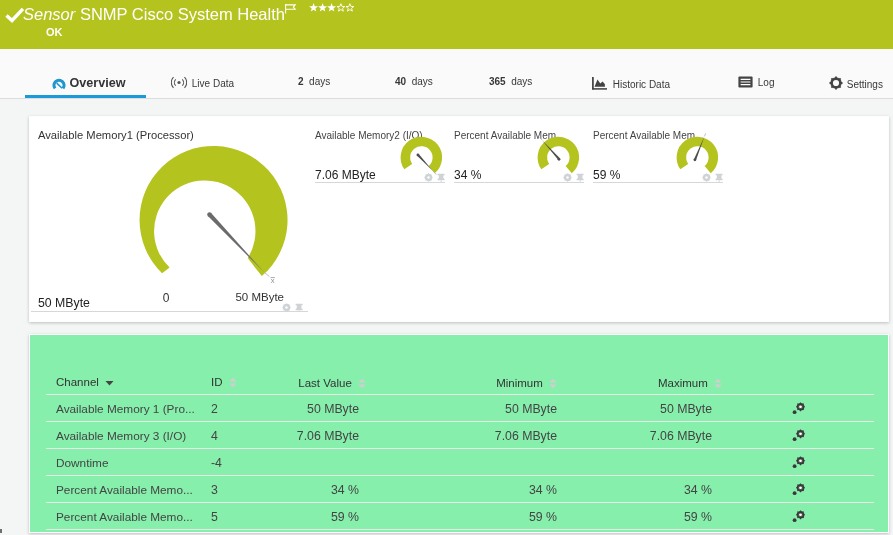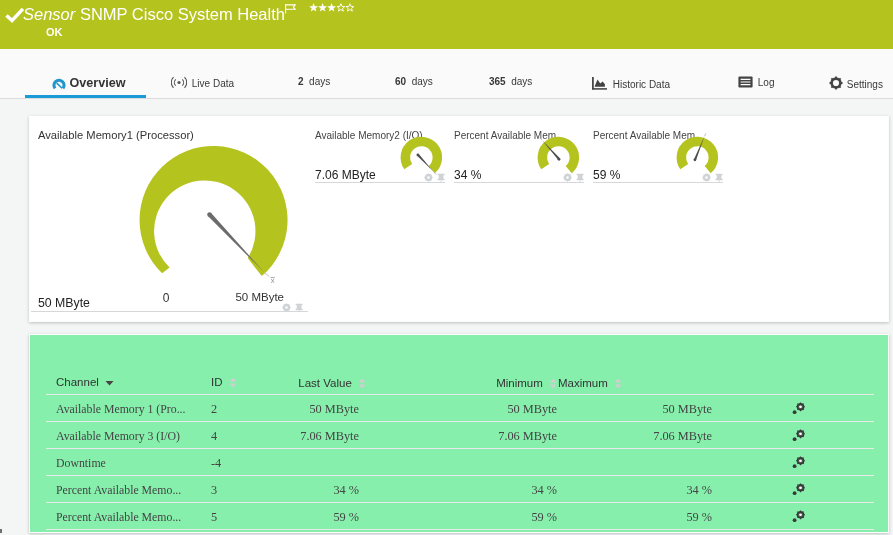--- a/index.html
+++ b/index.html
@@ -9,21 +9,21 @@
 #header { position:absolute; left:0; top:0; width:893px; height:49px; background:#b5c31e;padding-left:16px; }
 #tabbar { position:absolute; left:0; top:49px; width:893px; height:50px; background:#fafafa; border-bottom:1px solid #dcdcdc; }
 .tab { position:absolute; top:26.5px; height:16px; font-size:10px; color:#383838; white-space:nowrap; }
 .tab svg { vertical-align:-2px; }
 #panel1 { position:absolute; left:29px; top:116px; width:860px; height:206px; background:#fff; border:1px solid #fdfdfd; box-shadow:0 1px 3px rgba(0,0,0,0.22); }
 #panel2 { position:absolute; left:29px; top:334px; width:860px; height:199px; background:#86efac; border:1px solid #fdfdfd; box-shadow:0 1px 3px rgba(0,0,0,0.22); }
 .gtitle { position:absolute; font-size:10px; color:#444; white-space:nowrap; }
 .gval { position:absolute; font-size:12px; color:#222; white-space:nowrap; }
 .uline { position:absolute; height:1px; background:#d7d7d7; }
 .th { position:absolute; font-size:11.5px; color:#333; white-space:nowrap; }
-.td { position:absolute; font-size:11.8px; color:#444; white-space:nowrap;font-family:Liberation Serif, serif; }
+.td { position:absolute; font-size:11.8px; color:#444; white-space:nowrap; }
 .tdn { font-size:12.3px; }
 .sep { position:absolute; left:16px; width:828px; height:1px; background:#e9e9e9; }
 </style>
 </head>
 <body>
 
 <div id="header">
   <svg class="abs" style="left:5px;top:7px" width="20" height="16" viewBox="0 0 20 16">
     <path d="M1.5 8.5 L7 13.5 L18 1.8" fill="none" stroke="#fff" stroke-width="3.4"></path>
   </svg>
@@ -54,21 +54,21 @@
   </div>
   <div class="tab" style="left:171px">
     <svg width="16" height="13" viewBox="0 0 16 13">
       <circle cx="8" cy="6.5" r="1.6" fill="#555"></circle>
       <path d="M4.7 3.3 A4.6 4.6 0 0 0 4.7 9.7 M11.3 3.3 A4.6 4.6 0 0 1 11.3 9.7" fill="none" stroke="#555" stroke-width="1.1"></path>
       <path d="M2.5 1.2 A7.5 7.5 0 0 0 2.5 11.8 M13.5 1.2 A7.5 7.5 0 0 1 13.5 11.8" fill="none" stroke="#555" stroke-width="1.1"></path>
     </svg>
     <span style="margin-left:2px">Live Data</span>
   </div>
   <div class="tab" style="left:298px"><b>2</b>&nbsp; days</div>
-  <div class="tab" style="left:395px"><b>60</b>&nbsp; days</div>
+  <div class="tab" style="left:395px"><b>40</b>&nbsp; days</div>
   <div class="tab" style="left:489px"><b>365</b>&nbsp; days</div>
   <div class="tab" style="left:592px">
     <svg width="16" height="14" viewBox="0 0 16 14">
       <path d="M0.9 1 V13.6" stroke="#3f3f3f" stroke-width="1.7"></path>
       <path d="M0.2 12.9 H15" stroke="#3f3f3f" stroke-width="1.5"></path>
       <polygon points="2.5,10.8 5.5,3.6 8.3,7.6 10.6,5.4 12.9,8.2 12.9,10.8" fill="#434343"></polygon>
     </svg>
     <span style="margin-left:2px">Historic Data</span>
   </div>
   <div class="tab" style="left:738px">
@@ -192,21 +192,21 @@
         <polygon points="4,0.5 7.5,4.5 0.5,4.5" fill="#cfcfcf"></polygon>
         <polygon points="4,10.5 7.5,6.5 0.5,6.5" fill="#cfcfcf"></polygon>
       </svg>
   </div>
   <div class="th" style="left:407px;top:42px;width:120px;text-align:right">Minimum
     <svg width="8" height="11" viewBox="0 0 8 11" style="vertical-align:-2px;margin-left:3px">
         <polygon points="4,0.5 7.5,4.5 0.5,4.5" fill="#cfcfcf"></polygon>
         <polygon points="4,10.5 7.5,6.5 0.5,6.5" fill="#cfcfcf"></polygon>
       </svg>
   </div>
-  <div class="th" style="left:528px;top:42px;width:120px;">Maximum
+  <div class="th" style="left:572px;top:42px;width:120px;text-align:right">Maximum
     <svg width="8" height="11" viewBox="0 0 8 11" style="vertical-align:-2px;margin-left:3px">
         <polygon points="4,0.5 7.5,4.5 0.5,4.5" fill="#cfcfcf"></polygon>
         <polygon points="4,10.5 7.5,6.5 0.5,6.5" fill="#cfcfcf"></polygon>
       </svg>
   </div>
   <div class="sep" style="top:59px"></div>
 
   <div class="td" style="left:26px;top:66.5px">Available Memory 1 (Pro...</div>
   <div class="td tdn" style="left:181px;top:66.5px">2</div>
   <div class="td tdn" style="left:209px;top:66.5px;width:120px;text-align:right">50 MByte</div>

